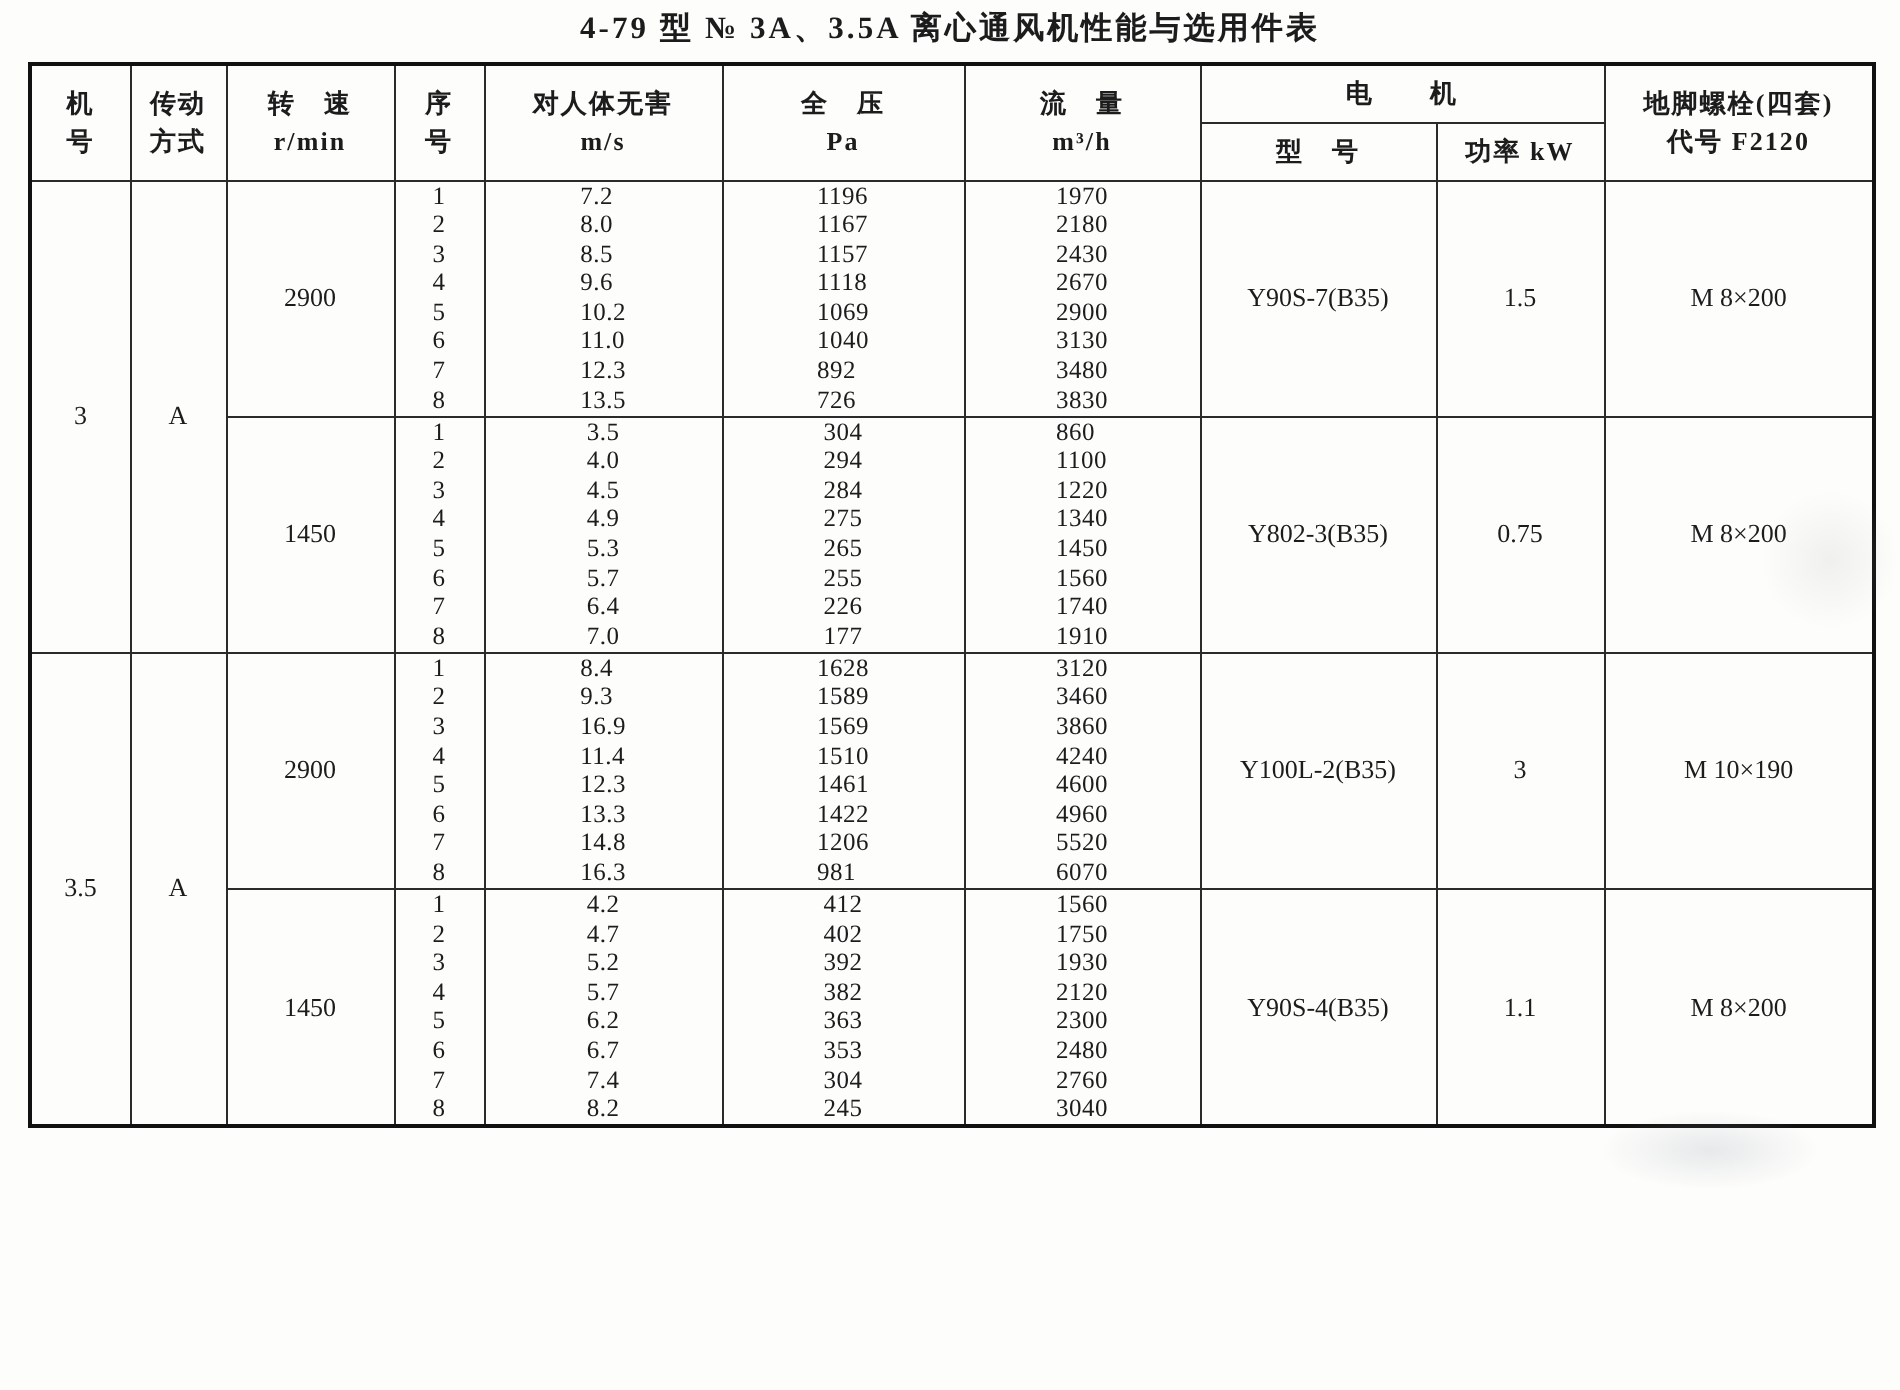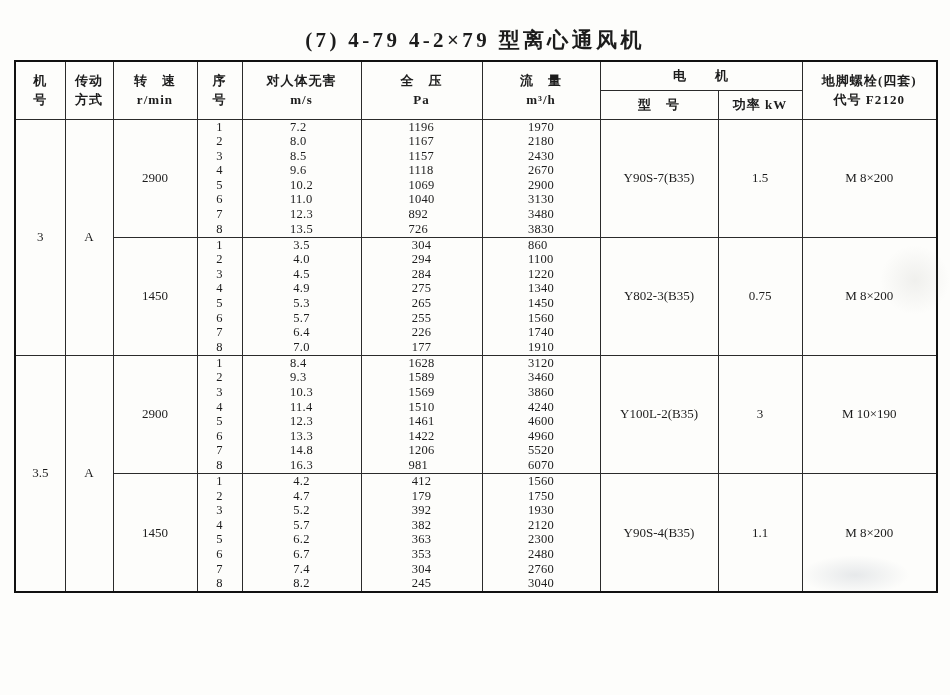--- a/index.html
+++ b/index.html
@@ -85,23 +85,23 @@
   .smudge.b{
     left:880px;top:245px;width:70px;height:70px;
     background:radial-gradient(ellipse at center, rgba(170,170,165,0.16), rgba(170,170,165,0) 70%);
   }
 </style>
 </head>
 <body>
 
 <div class="page">
 
-  <h1 class="doc-title">(7) 4-79 4-2×79 型离心通风机</h1>
-
-
+
+
+  <h2 class="tbl-title">4-79 型 № 3A、3.5A 离心通风机性能与选用件表</h2>
 
   <table class="perf">
     <colgroup>
       <col style="width:50px">
         <col style="width:48px">
         <col style="width:84px">
       <col style="width:45px">
         <col style="width:119px">
         <col style="width:121px">
       <col style="width:118px">
@@ -220,21 +220,21 @@
         <td><span class="num seq">1
 2
 3
 4
 5
 6
 7
 8</span></td>
         <td><span class="num">8.4
 9.3
-10.3
+16.9
 11.4
 12.3
 13.3
 14.8
 16.3</span></td>
         <td><span class="num">1628
 1589
 1569
 1510
 1461
@@ -265,21 +265,21 @@
 8</span></td>
         <td><span class="num">4.2
 4.7
 5.2
 5.7
 6.2
 6.7
 7.4
 8.2</span></td>
         <td><span class="num">412
-179
+402
 392
 382
 363
 353
 304
 245</span></td>
         <td><span class="num">1560
 1750
 1930
 2120

